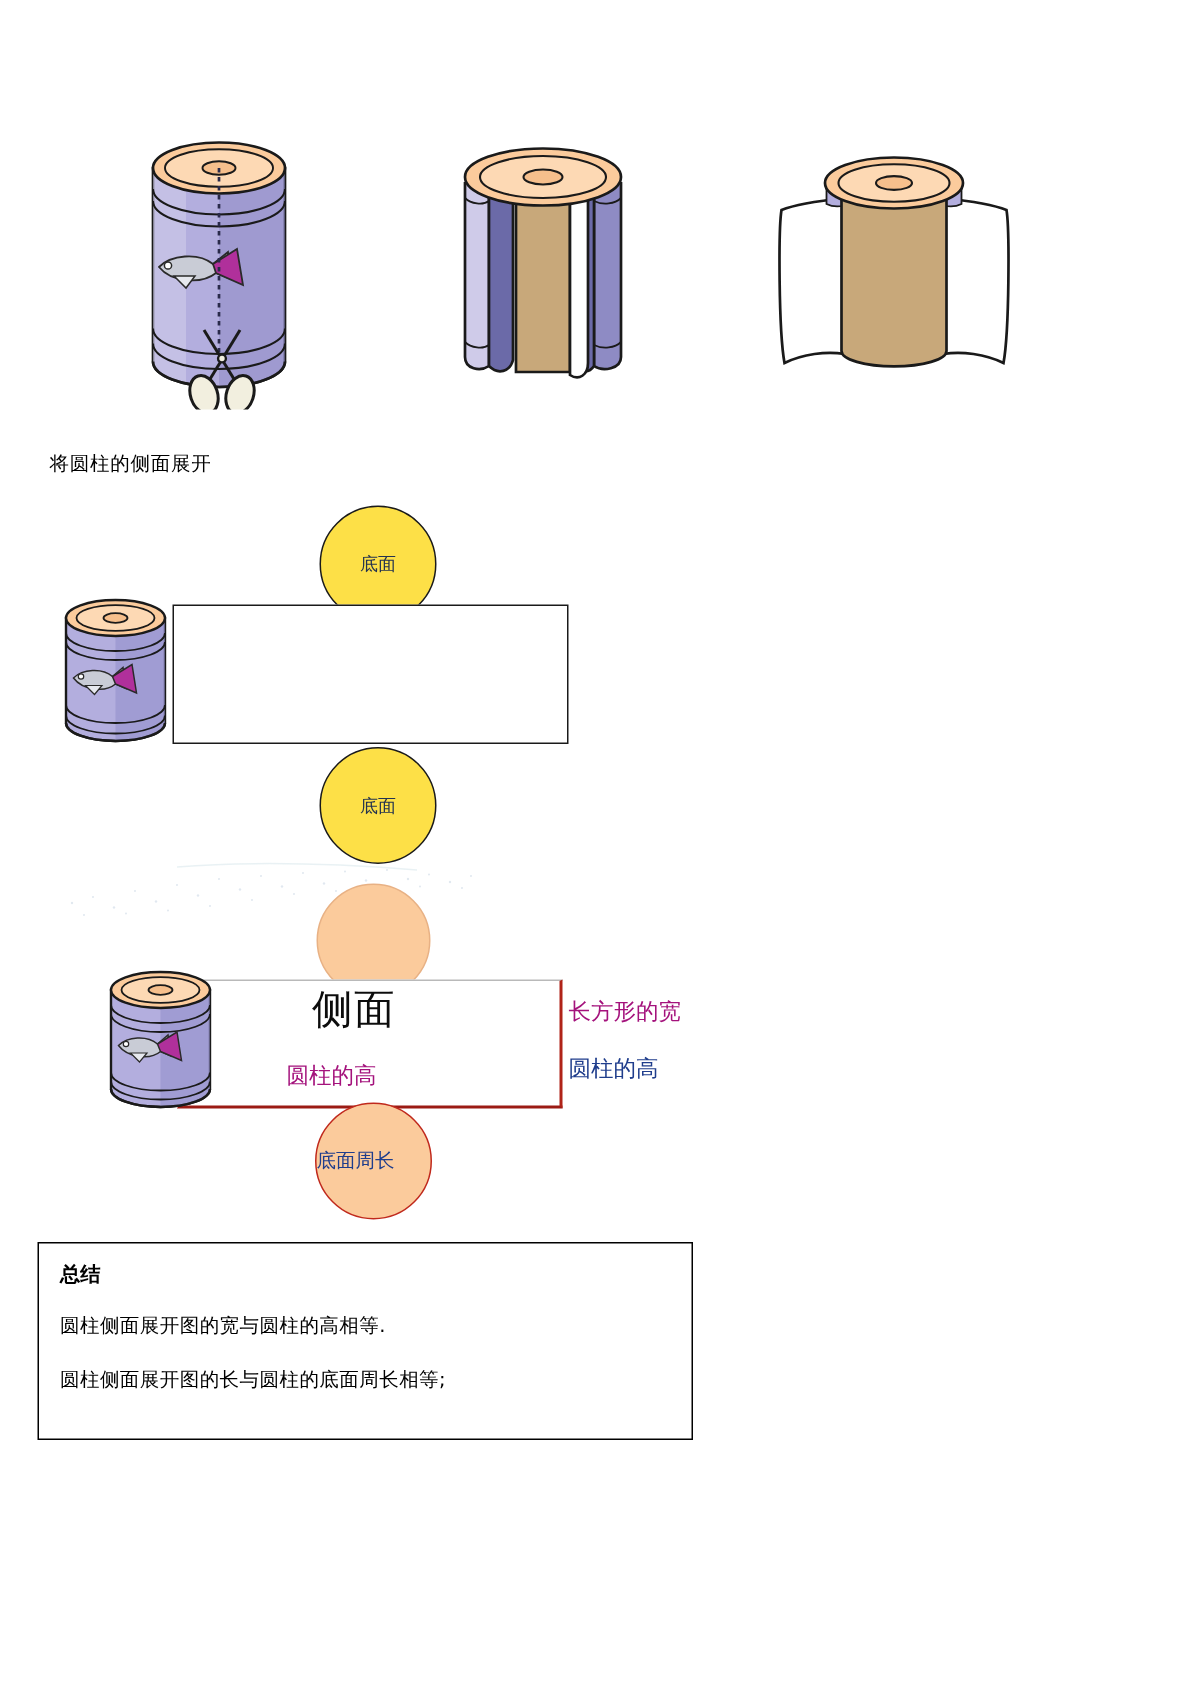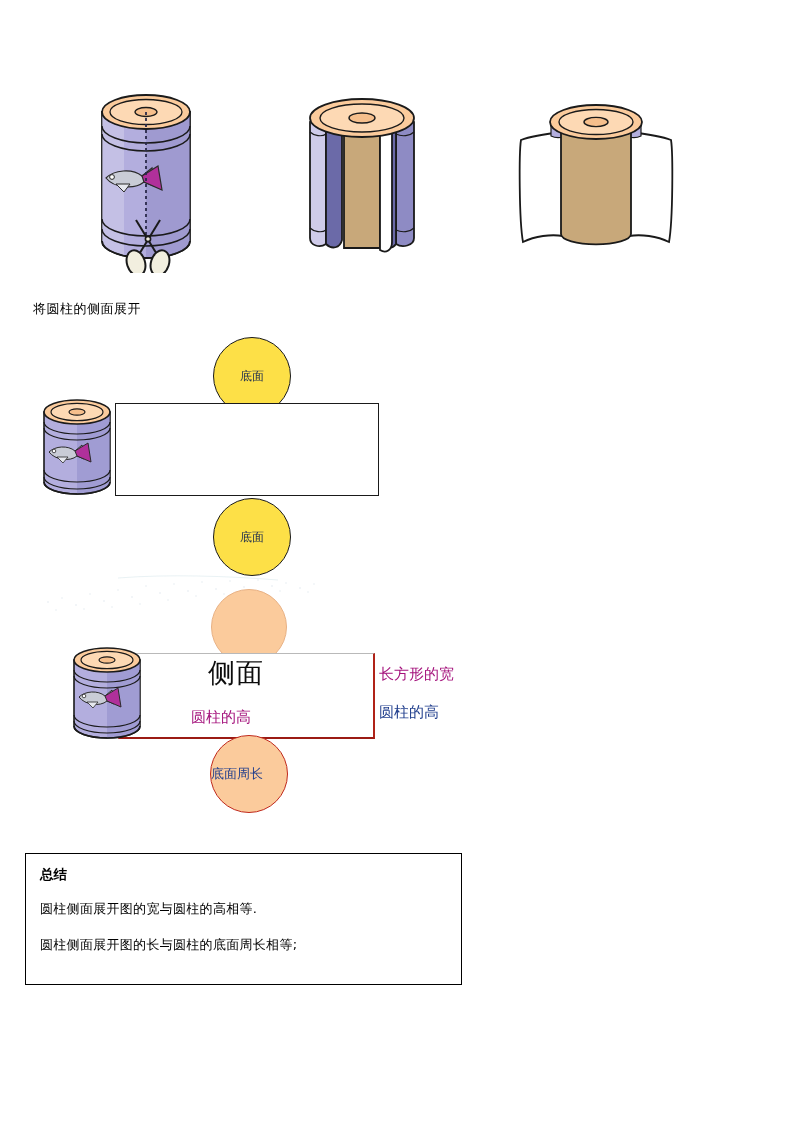--- a/index.html
+++ b/index.html
@@ -302,19 +302,19 @@
       <path d="M39 56 L52 48 L55 67 L41 61 Z" fill="#b0309b" stroke="#2a2a2a" stroke-width="1"></path>
       <path d="M21 62 L27 68 L32 62 Z" fill="#e6e8ee" stroke="#2a2a2a" stroke-width="0.8"></path>
       <circle cx="18" cy="56" r="1.8" fill="#ffffff" stroke="#2a2a2a" stroke-width="0.8"></circle>
     </g>
   </svg>
 
   <div class="circ-circle" style="left:210px; top:735px; width:76px; height:76px;">
     <span class="circle-label-navy">底面周长</span>
   </div>
 
-  <div class="summary-box" style="left:25px; top:853px; width:437px; height:132px;">
+  <div class="summary-box" style="left:25px; top:828px; width:437px; height:132px;">
     <div class="summary-title">总结</div>
     <div class="summary-line">圆柱侧面展开图的宽与圆柱的高相等.</div>
     <div class="summary-line">圆柱侧面展开图的长与圆柱的底面周长相等;</div>
   </div>
 
 </div>
 
 </body></html>

